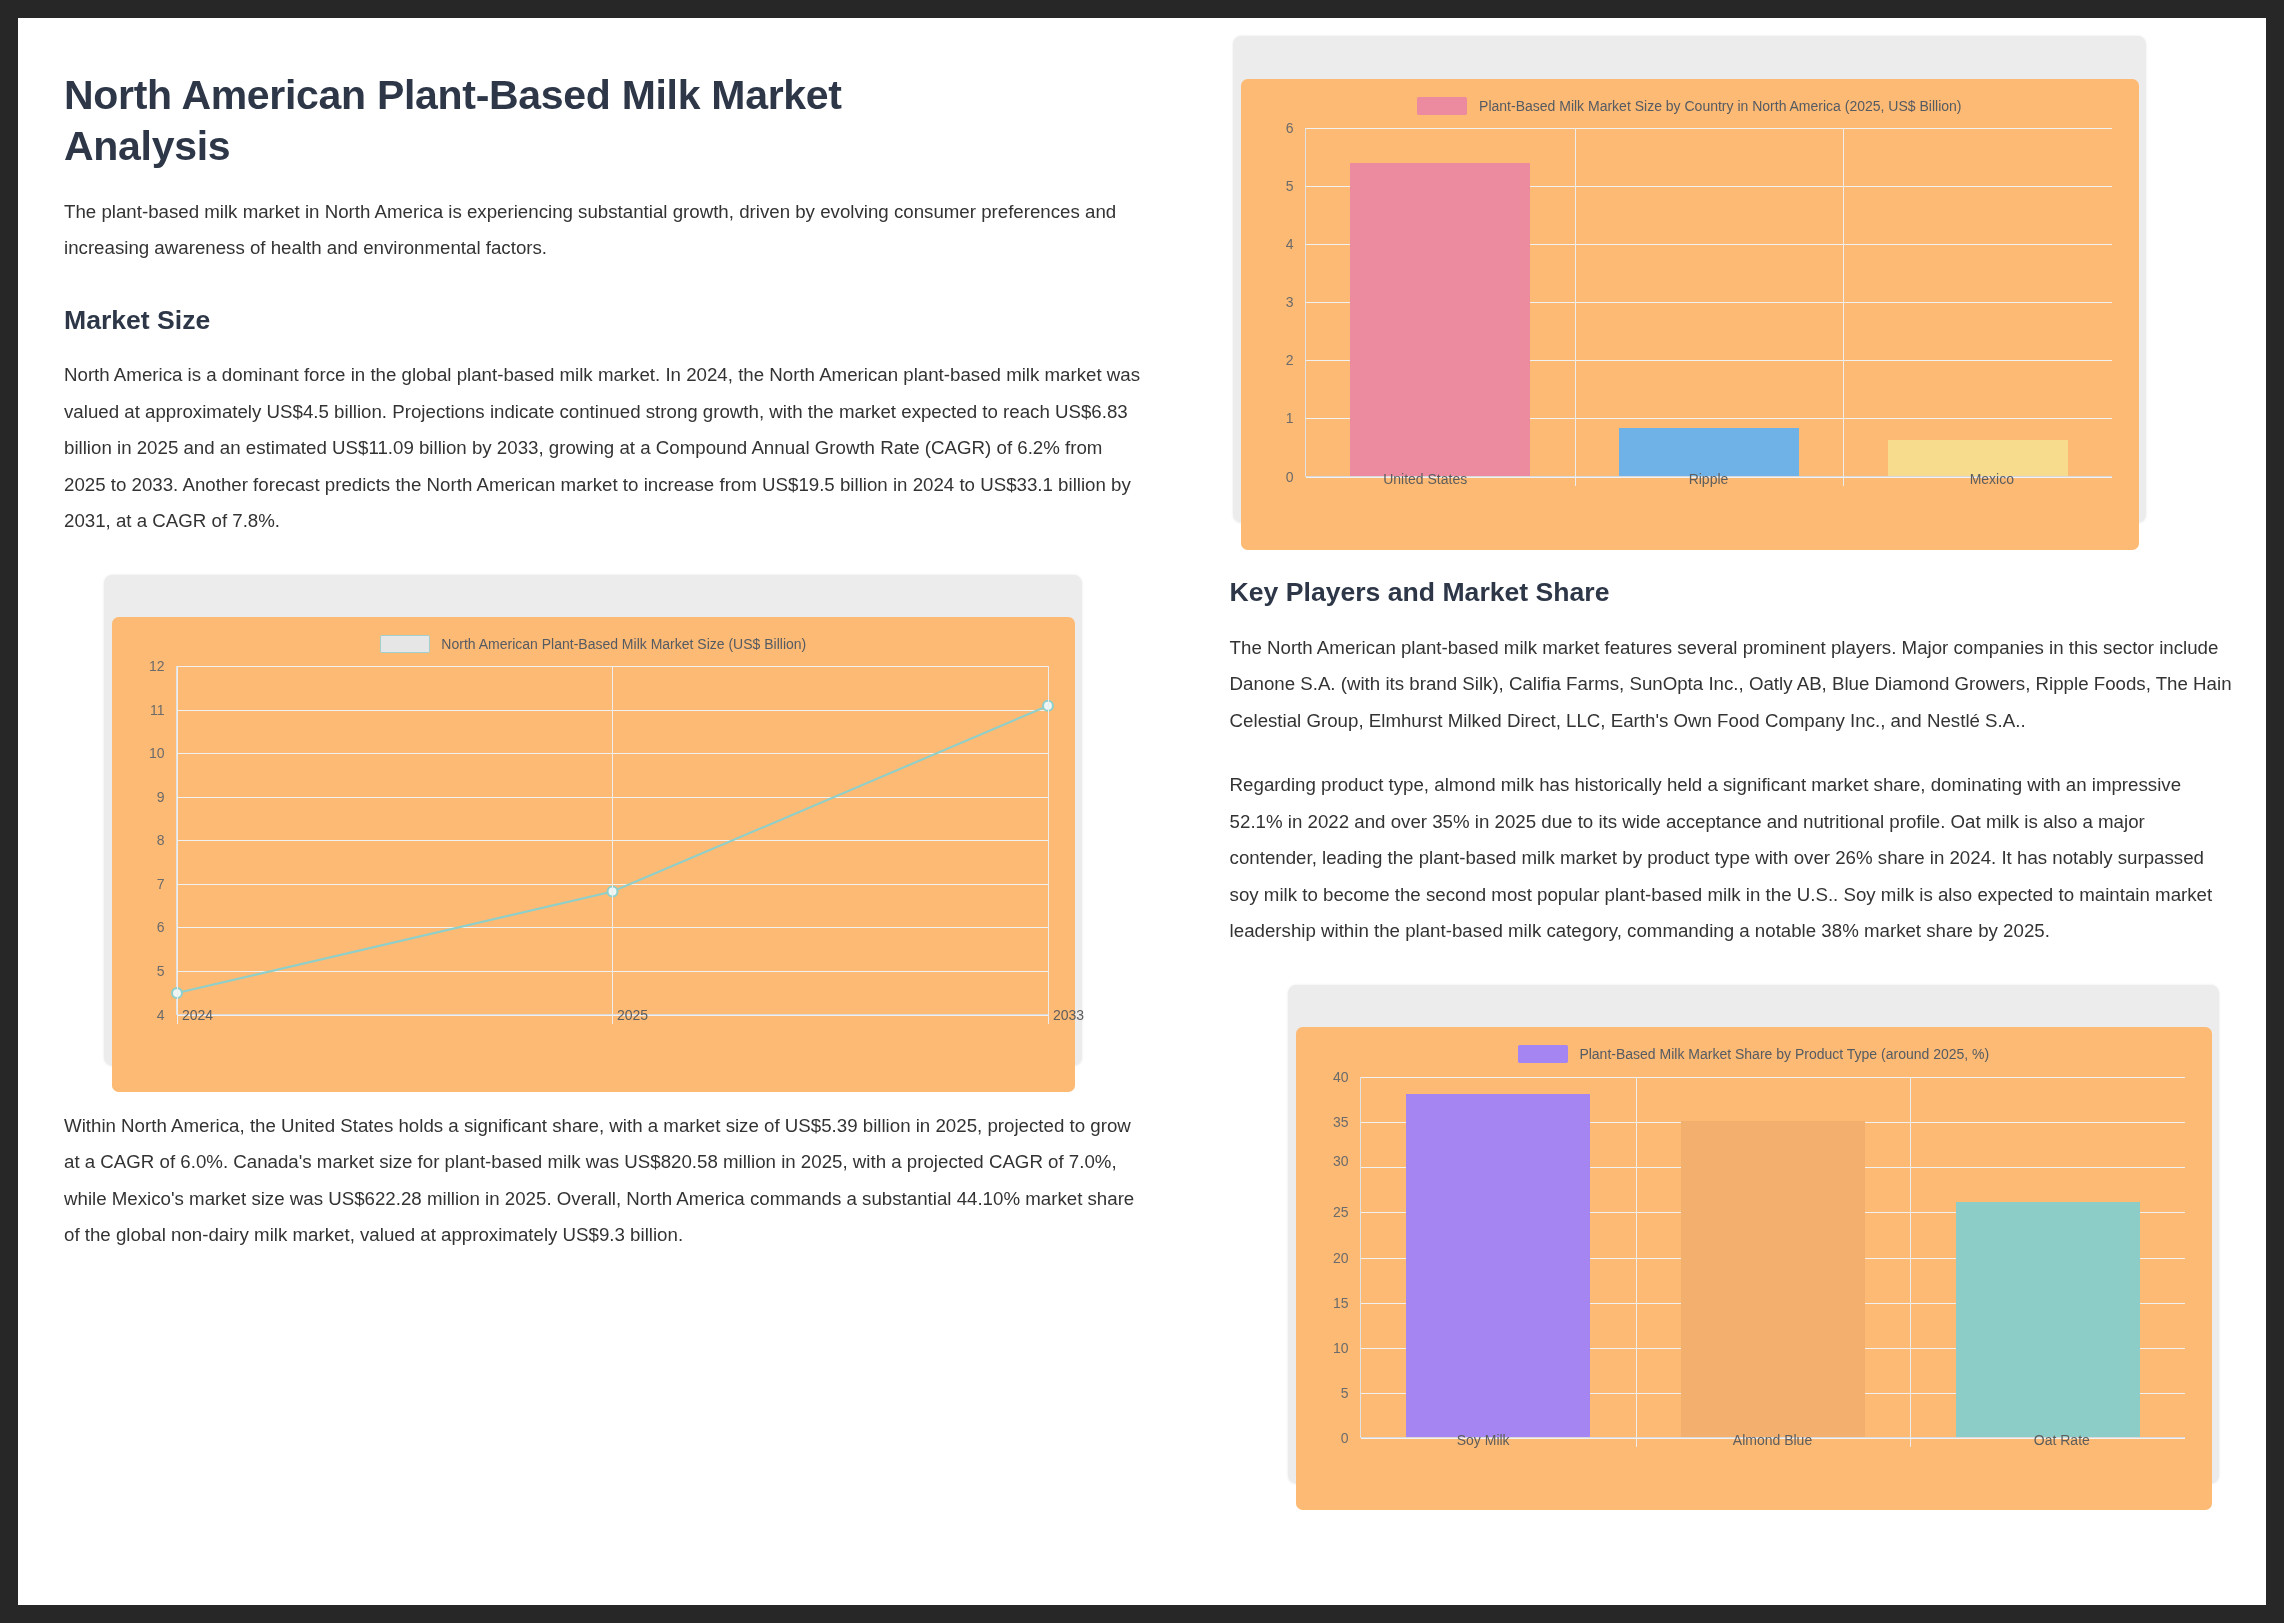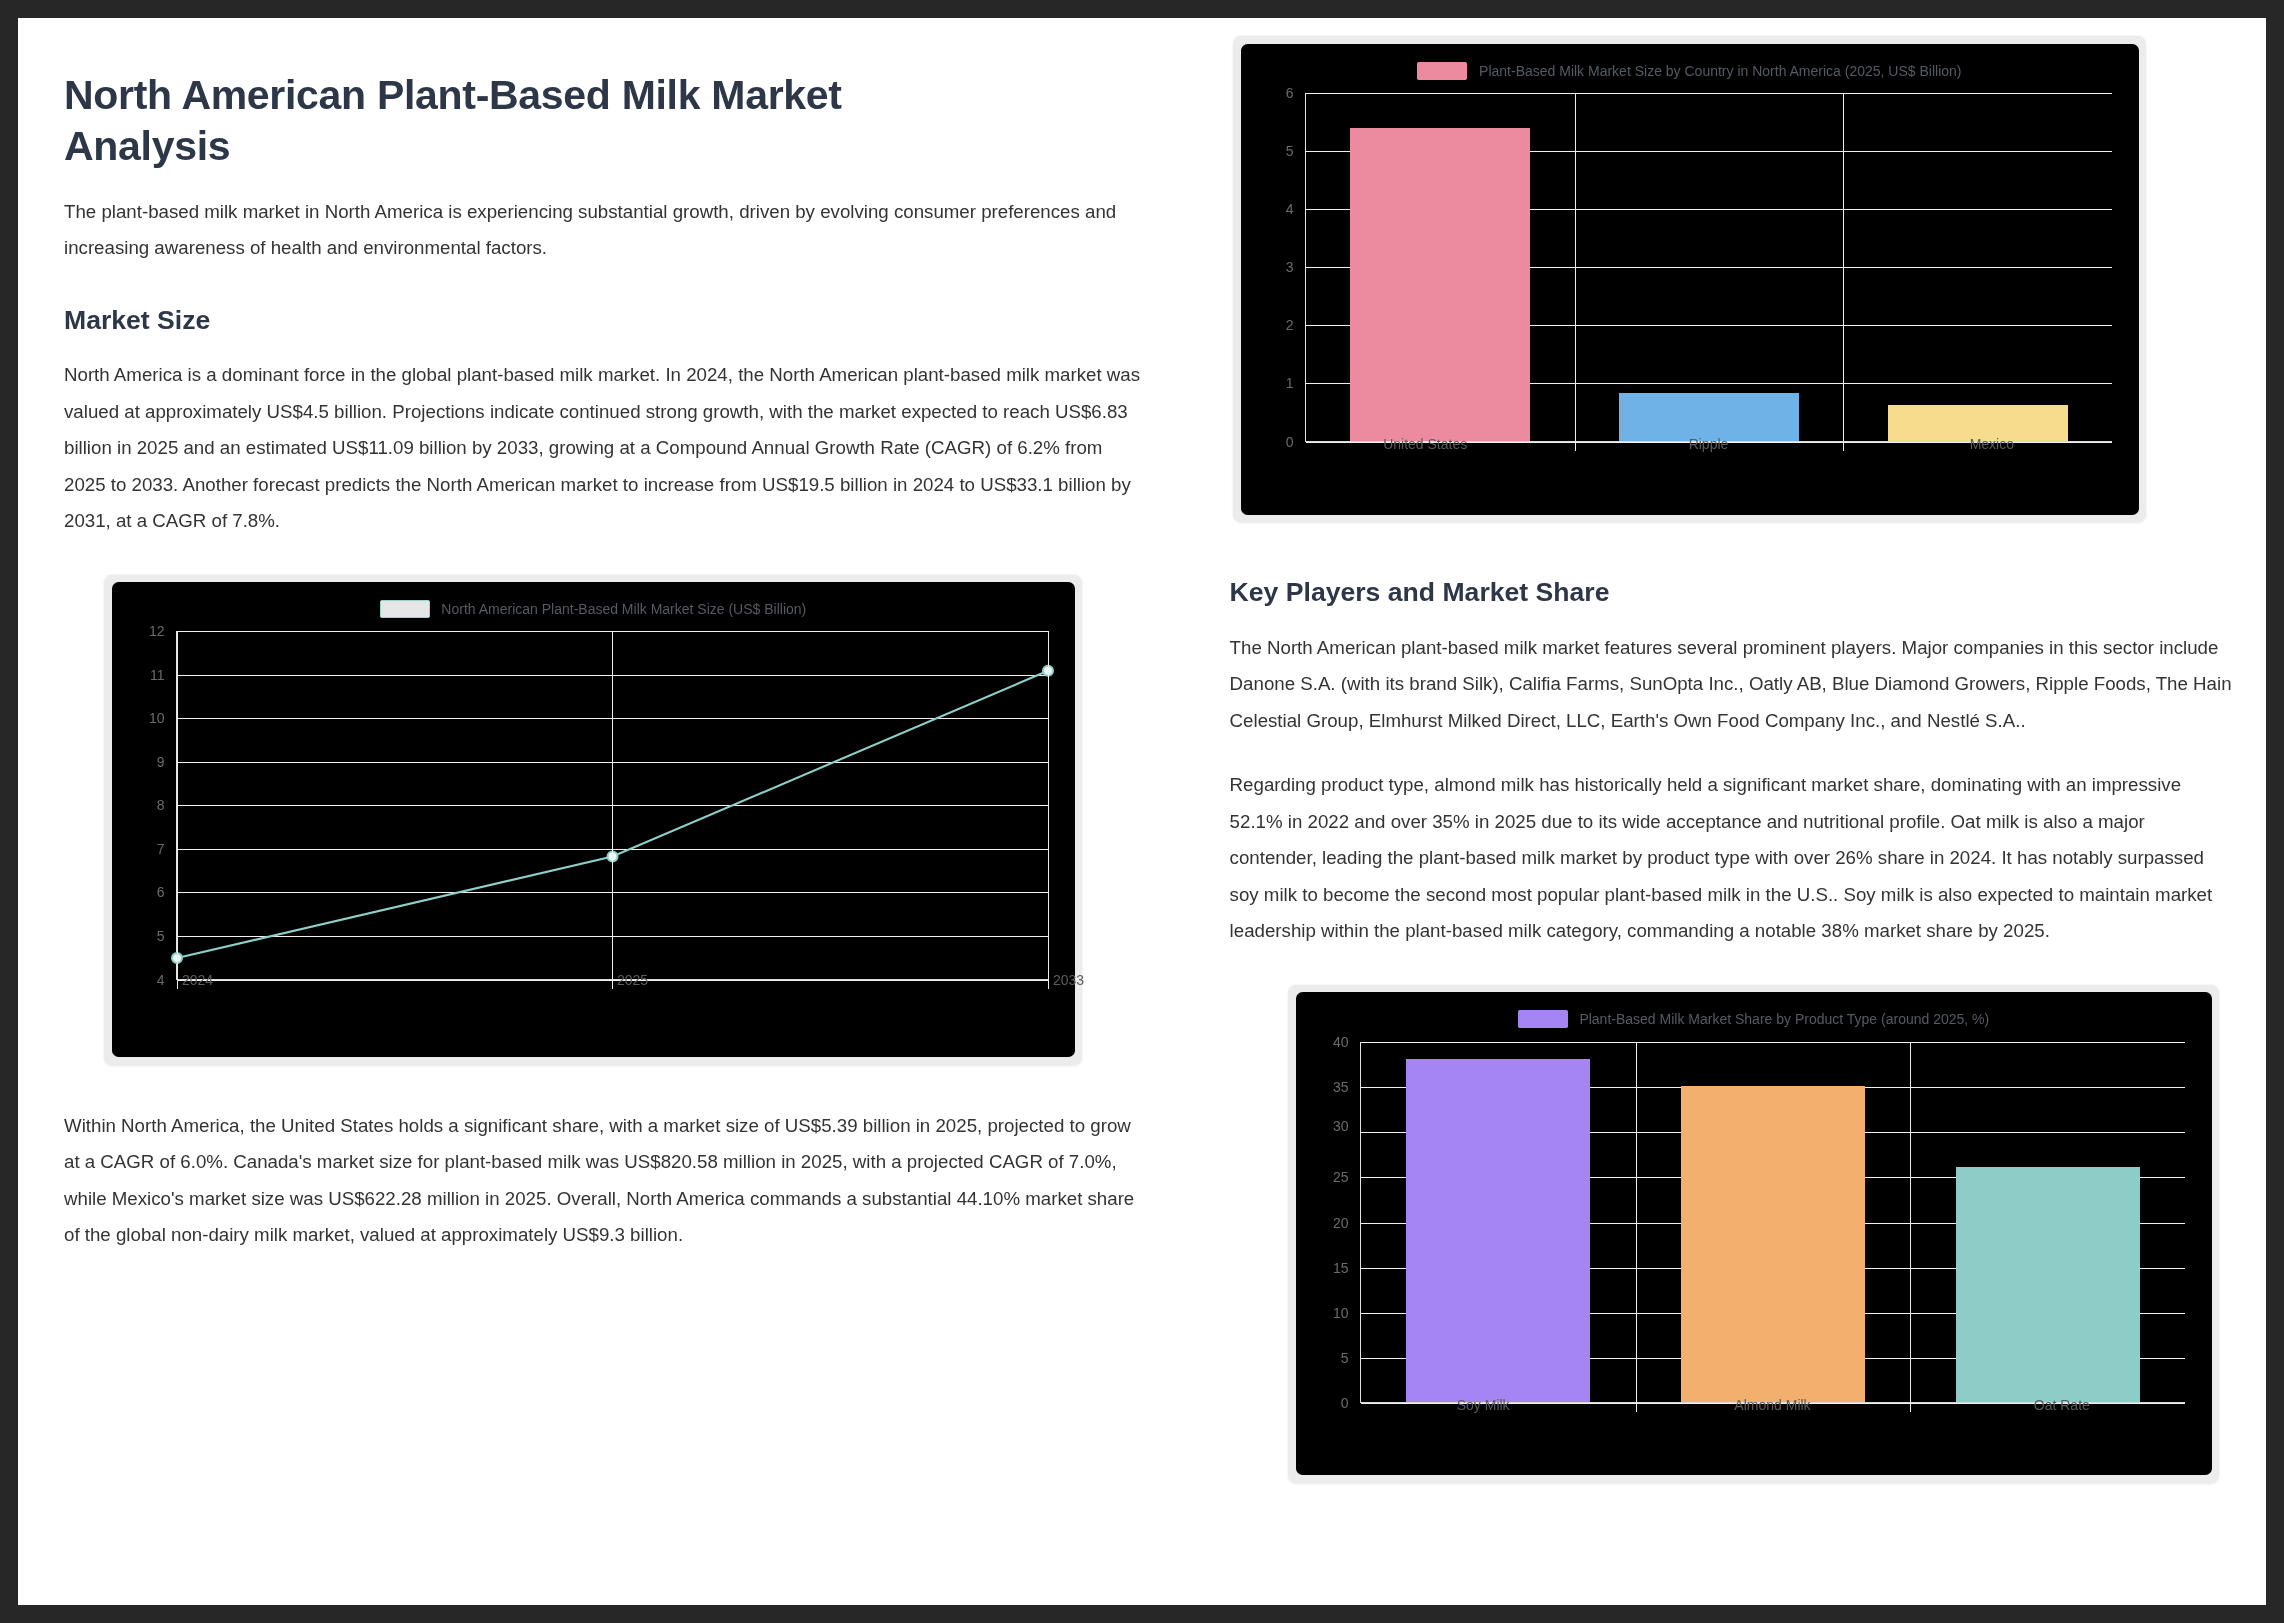--- a/index.html
+++ b/index.html
@@ -51,25 +51,26 @@
   p.body.right { margin-left: 6.6px; max-width: 1079px; }
 
   
   .chart-card {
     background: #ececec;
     border-radius: 8.3px;
     padding: 7.5px;
     box-shadow: 0 0.8px 2.5px rgba(0,0,0,0.10);
   }
   .chart-inner {
-    background: #000000;
+    background: #fdba74;
     border-radius: 6.6px;
     width: 100%;
     height: 100%;
     position: relative;
+    margin-top: 35px;
   }
   .chart-legend {
     display: flex;
     align-items: center;
     justify-content: center;
     gap: 11.6px;
     padding-top: 18px;
   }
   .legend-swatch {
     width: 50px; height: 18px;
@@ -305,21 +306,21 @@
                     <div class="bar" title="Almond Milk: 35" style="height: 316px; background: rgb(242, 175, 110);"></div>
                   </div>
                   <div class="bar-slot">
                     <div class="bar" title="Oat Milk: 26" style="height: 235px; background: rgb(141, 205, 200);"></div>
                   </div>
                 </div>
               </div>
           </div>
           <div class="x-labels" id="xlab-product" style="top:405px;">
               <div class="x-label">Soy Milk</div>
-              <div class="x-label">Almond Milk</div>
+              <div class="x-label">Almond Blue</div>
               <div class="x-label">Oat Rate</div>
             </div>
         </div>
       </div>
 
     </div>
   </div>
 </div>
 
 

